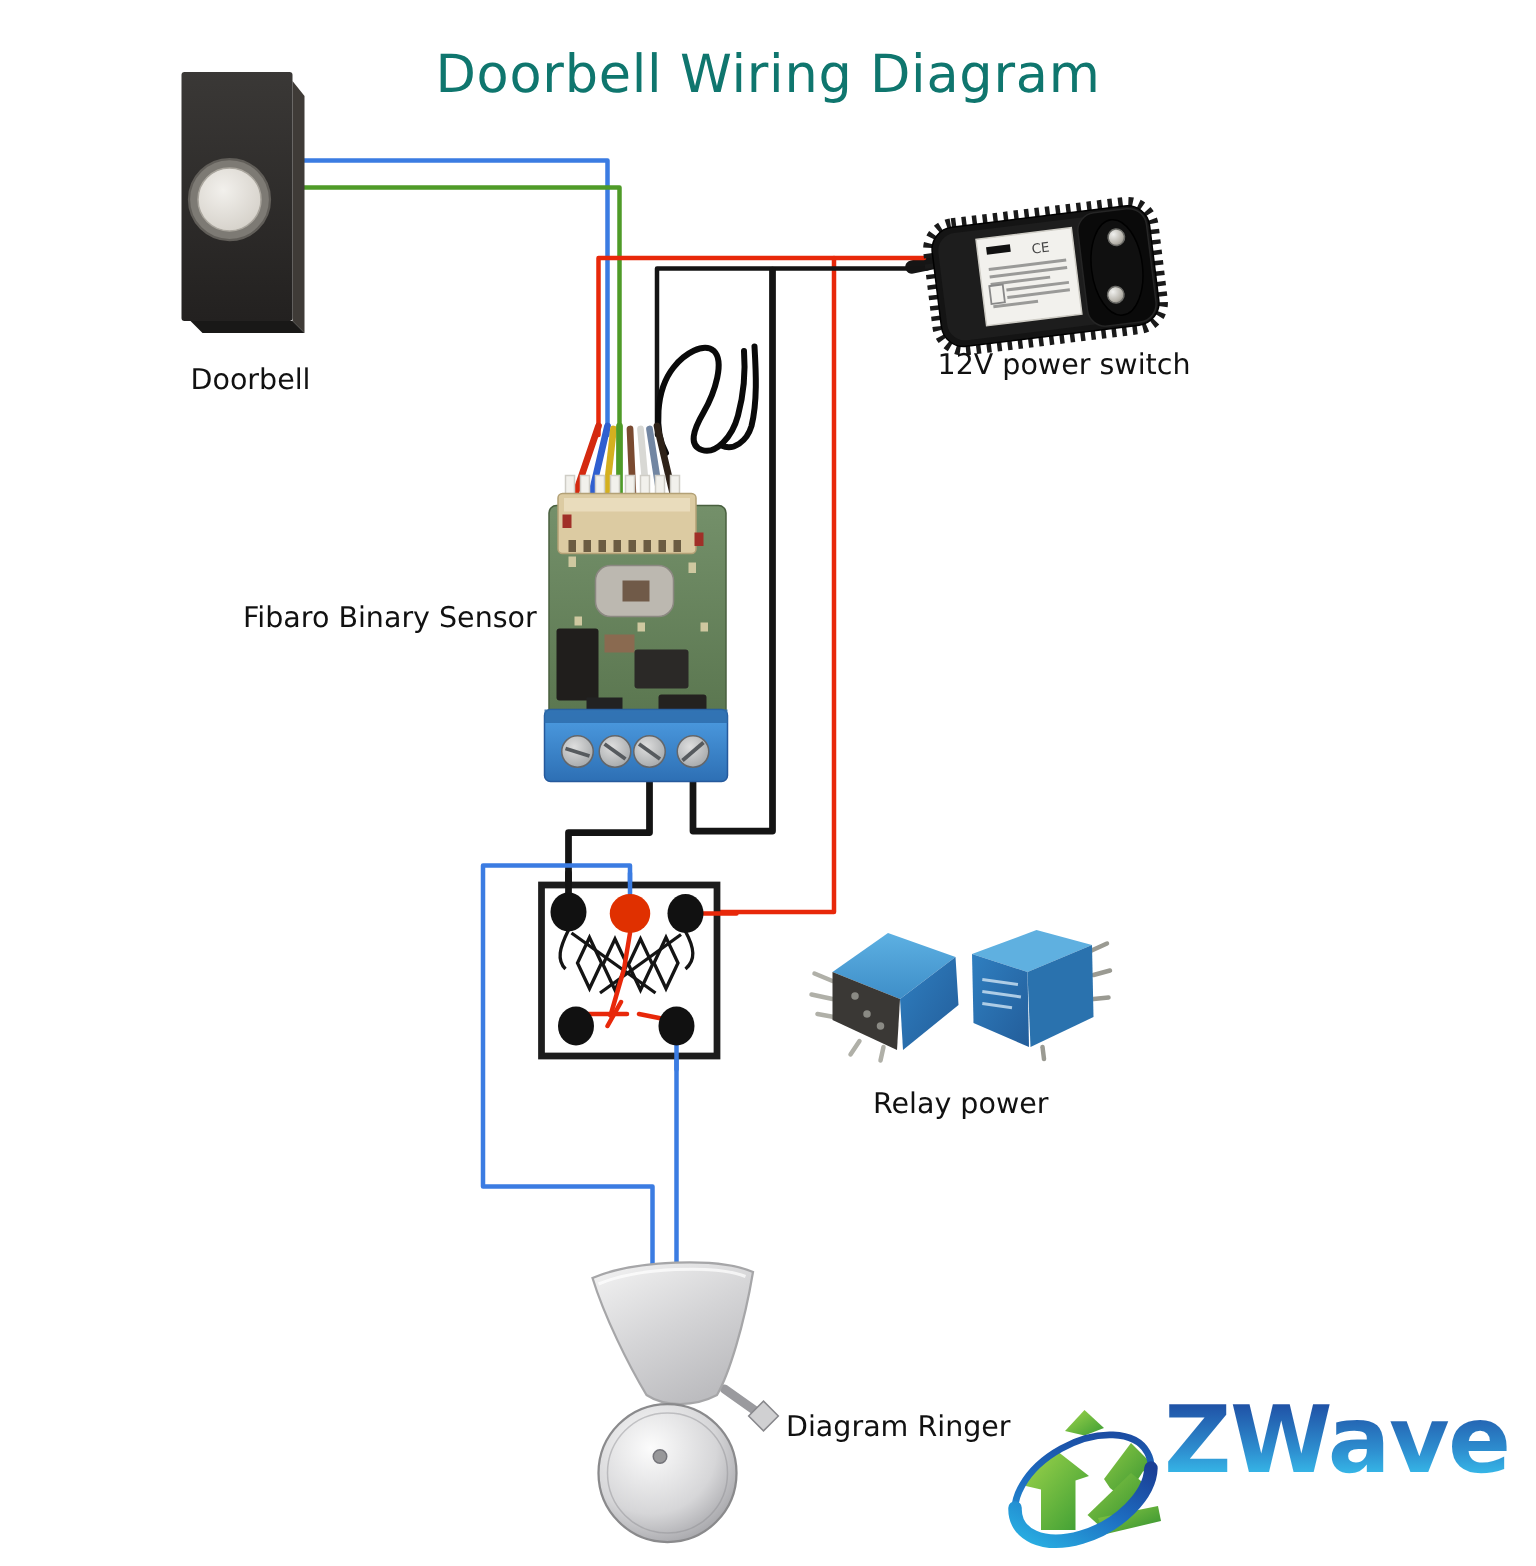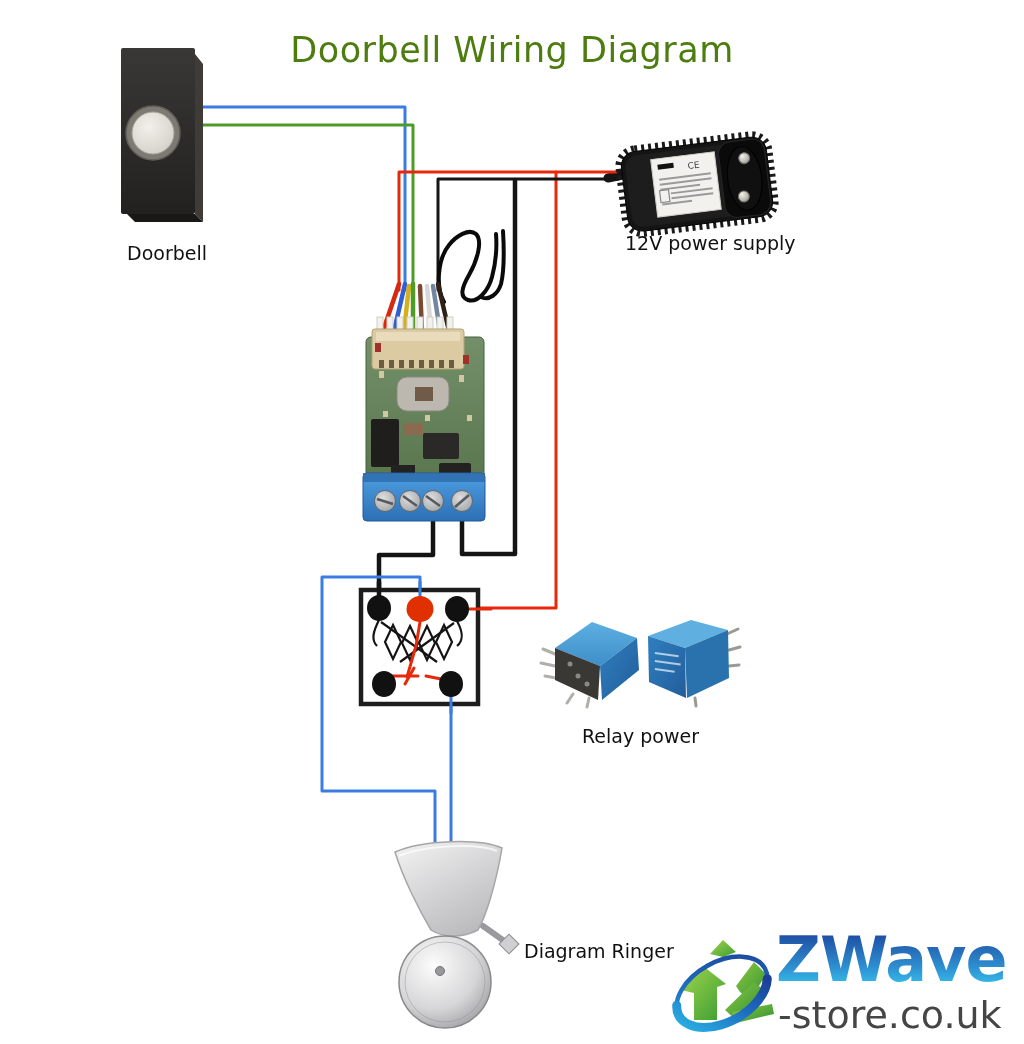--- a/index.html
+++ b/index.html
@@ -3,21 +3,21 @@
 <meta charset="utf-8">
 <style>
   html,body{margin:0;padding:0;background:#ffffff;}
   #canvas{
     position:relative;width:1024px;height:1044px;background:#ffffff;overflow:hidden;
     font-family:"DejaVu Sans","Liberation Sans",sans-serif;
   }
   .abs{position:absolute;}
   #title{
     left:0;right:0;top:30px;text-align:center;
-    font-size:35px;font-weight:500;color:#4d7c0f;letter-spacing:.5px;
+    font-size:35px;font-weight:500;color:#0f766e;letter-spacing:.5px;
   }
   .comp-label{font-size:19px;color:#111;white-space:nowrap;}
   svg{display:block;overflow:visible;}
   
   .wblue{stroke:var(--wire-blue);}
   .wgreen{stroke:var(--wire-green);}
   .wred{stroke:var(--wire-red);}
   .wblack{stroke:var(--wire-black);}
   .relay-active{fill:var(--relay-terminal);}
   .wire{fill:none;stroke-width:3;stroke-linecap:round;stroke-linejoin:round;}
@@ -119,21 +119,21 @@
       </g>
 
       <g>
         <rect x="104" y="12" width="46" height="76" rx="12" fill="#0a0a0a" stroke="#252525"></rect>
         <ellipse cx="127" cy="50" rx="17" ry="32" fill="#101010" stroke="#000"></ellipse>
         <circle cx="129" cy="30" r="5.5" fill="url(#pinG)" stroke="#6a6a66"></circle>
         <circle cx="124" cy="68" r="5.5" fill="url(#pinG)" stroke="#6a6a66"></circle>
       </g>
     </svg>
   </div>
-  <div class="abs comp-label" style="left:625px;top:232px">12V power supply</div>
+  <div class="abs comp-label" style="left:625px;top:232px">12V power switch</div>
 
   <svg class="abs" style="left:363px;top:315px" width="125" height="212" viewBox="0 0 125 212">
     <defs>
       <linearGradient id="pcbG" x1="0" y1="0" x2="0" y2="1">
         <stop offset="0" stop-color="#74906a"></stop>
           <stop offset="1" stop-color="#55714a"></stop>
       </linearGradient>
       <linearGradient id="termG" x1="0" y1="0" x2="0" y2="1">
         <stop offset="0" stop-color="#4f9fe4"></stop>
           <stop offset="1" stop-color="#2d6fb4"></stop>
@@ -200,20 +200,21 @@
         <circle cx="99" cy="186" r="10.5" fill="url(#screwG)" stroke="#63666a"></circle>
         <g stroke="#565a5e" stroke-width="2.5">
           <line x1="14" y1="184" x2="30" y2="189"></line>
             <line x1="40" y1="181" x2="54" y2="191"></line>
           <line x1="63" y1="181" x2="77" y2="191"></line>
             <line x1="92" y1="192" x2="106" y2="180"></line>
         </g>
       </g>
     </g>
   </svg>
+  <div class="abs comp-label" style="left:162px;top:401px">Fibaro Binary Sensor</div>
 
   <svg class="abs" style="left:353px;top:580px" width="140" height="135" viewBox="0 0 140 135">
     <rect x="8" y="10" width="117" height="114" fill="#ffffff" stroke="#1d1d1d" stroke-width="4.5"></rect>
 
     <path class="wire wblue" d="M67,2 V30"></path>
     <path class="wire wblack wire-thick" d="M26,2 V28"></path>
     <path class="wire wred" d="M138,29 H104"></path>
     <path class="wire wblue" d="M98,104 V133"></path>
 
     <g fill="none" stroke="#141414" stroke-width="2.2">
@@ -336,16 +337,15 @@
       <polygon points="40,24 53,10 66,22 53,27" fill="url(#lgGreen)"></polygon>
       <path d="M11,60 L33,36 L56,54 L47,57 L47,90 L24,90 L24,63 Z" fill="url(#lgGreen)"></path>
       <path d="M66,56 L84,32 L100,48 L92,51 L80,70 L70,62 Z" fill="url(#lgGreen2)"></path>
       <path d="M84,52 L94,60 L66,90 L55,80 Z" fill="url(#lgGreen2)"></path>
       <path d="M62,82 L102,74 L104,84 L66,93 Z" fill="url(#lgGreen2)"></path>
 
       <ellipse cx="52" cy="62" rx="49" ry="30" transform="rotate(-29 52 62)" fill="none" stroke="url(#lgSwoosh)" stroke-width="4.5"></ellipse>
       <path d="M97.3,48.7 A49,30 -29 1 1 6.7,75.3" fill="none" stroke="url(#lgSwoosh)" stroke-width="9" stroke-linecap="round"></path>
     </svg>
     <div id="logo-brand">ZWave</div>
-    <div id="logo-suffix">-store.co.uk</div>
   </div>
 
 </div>
 
 </body></html>

